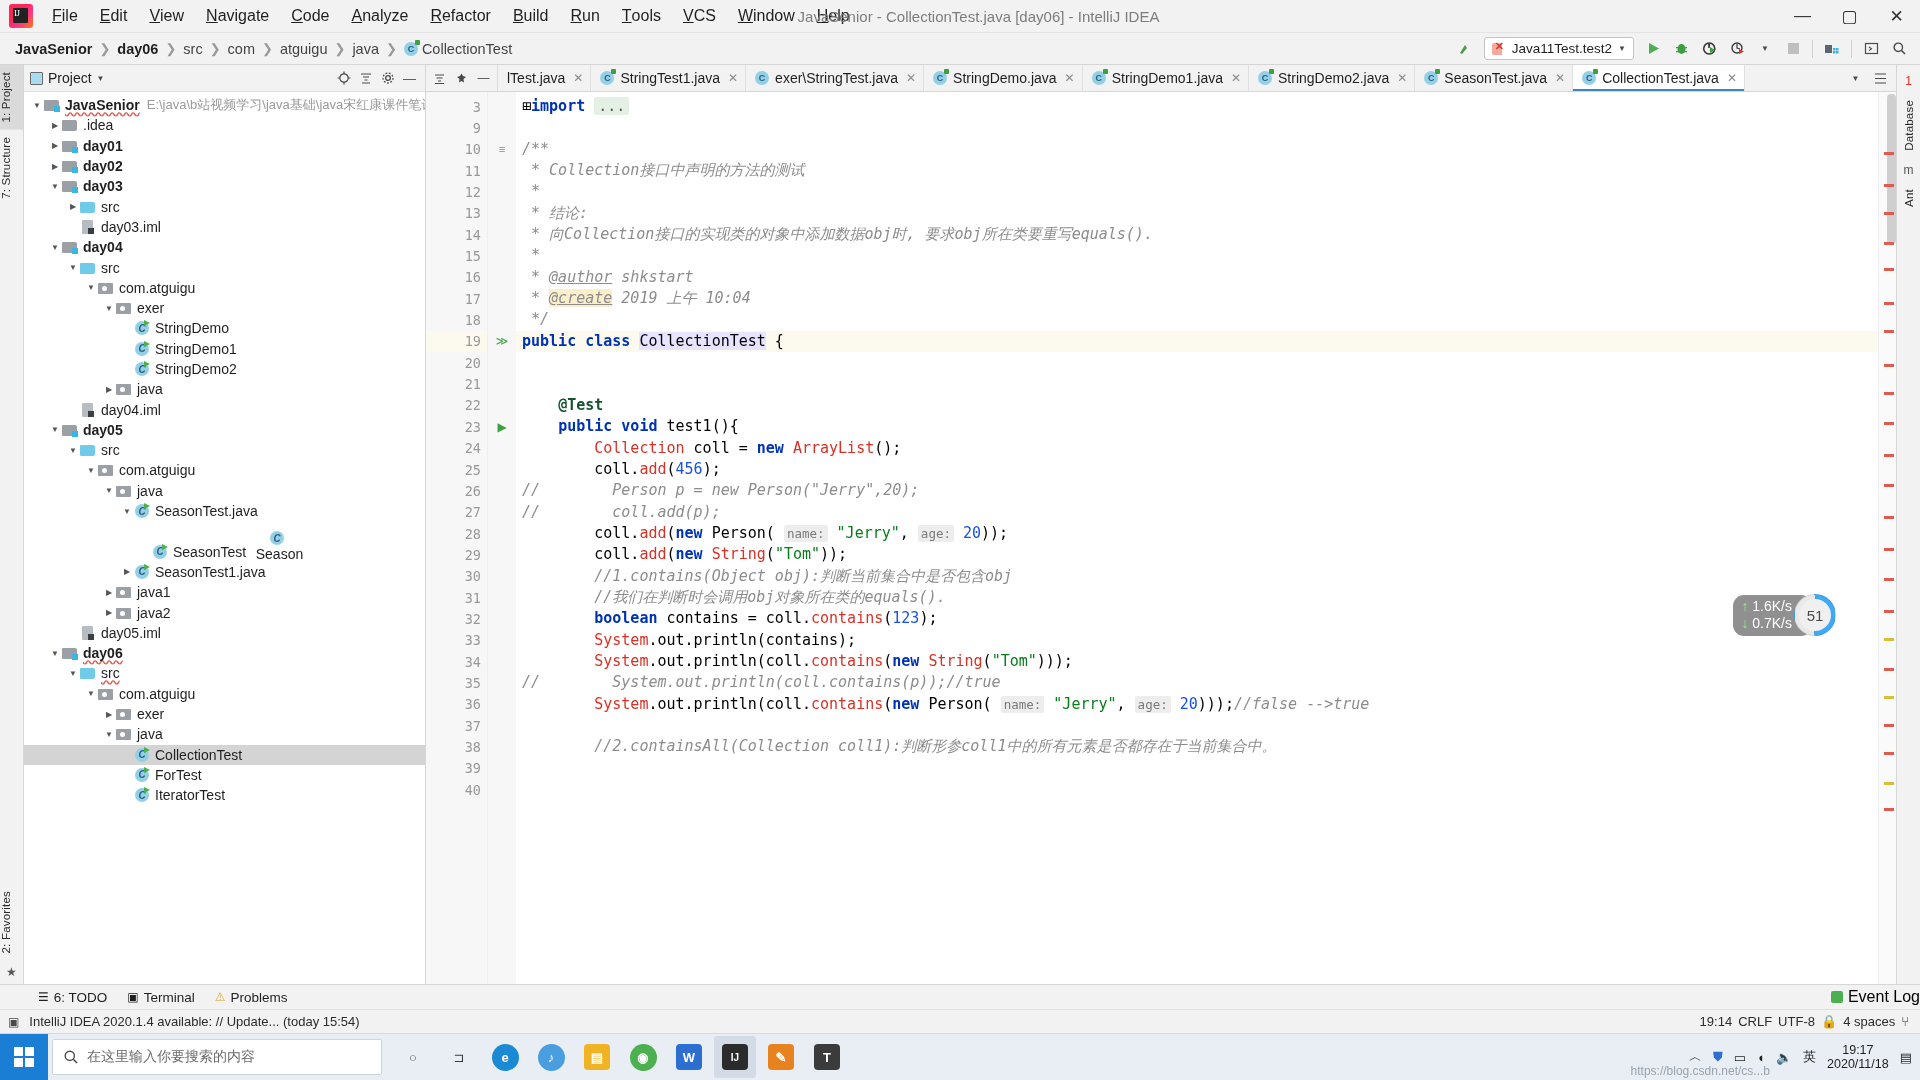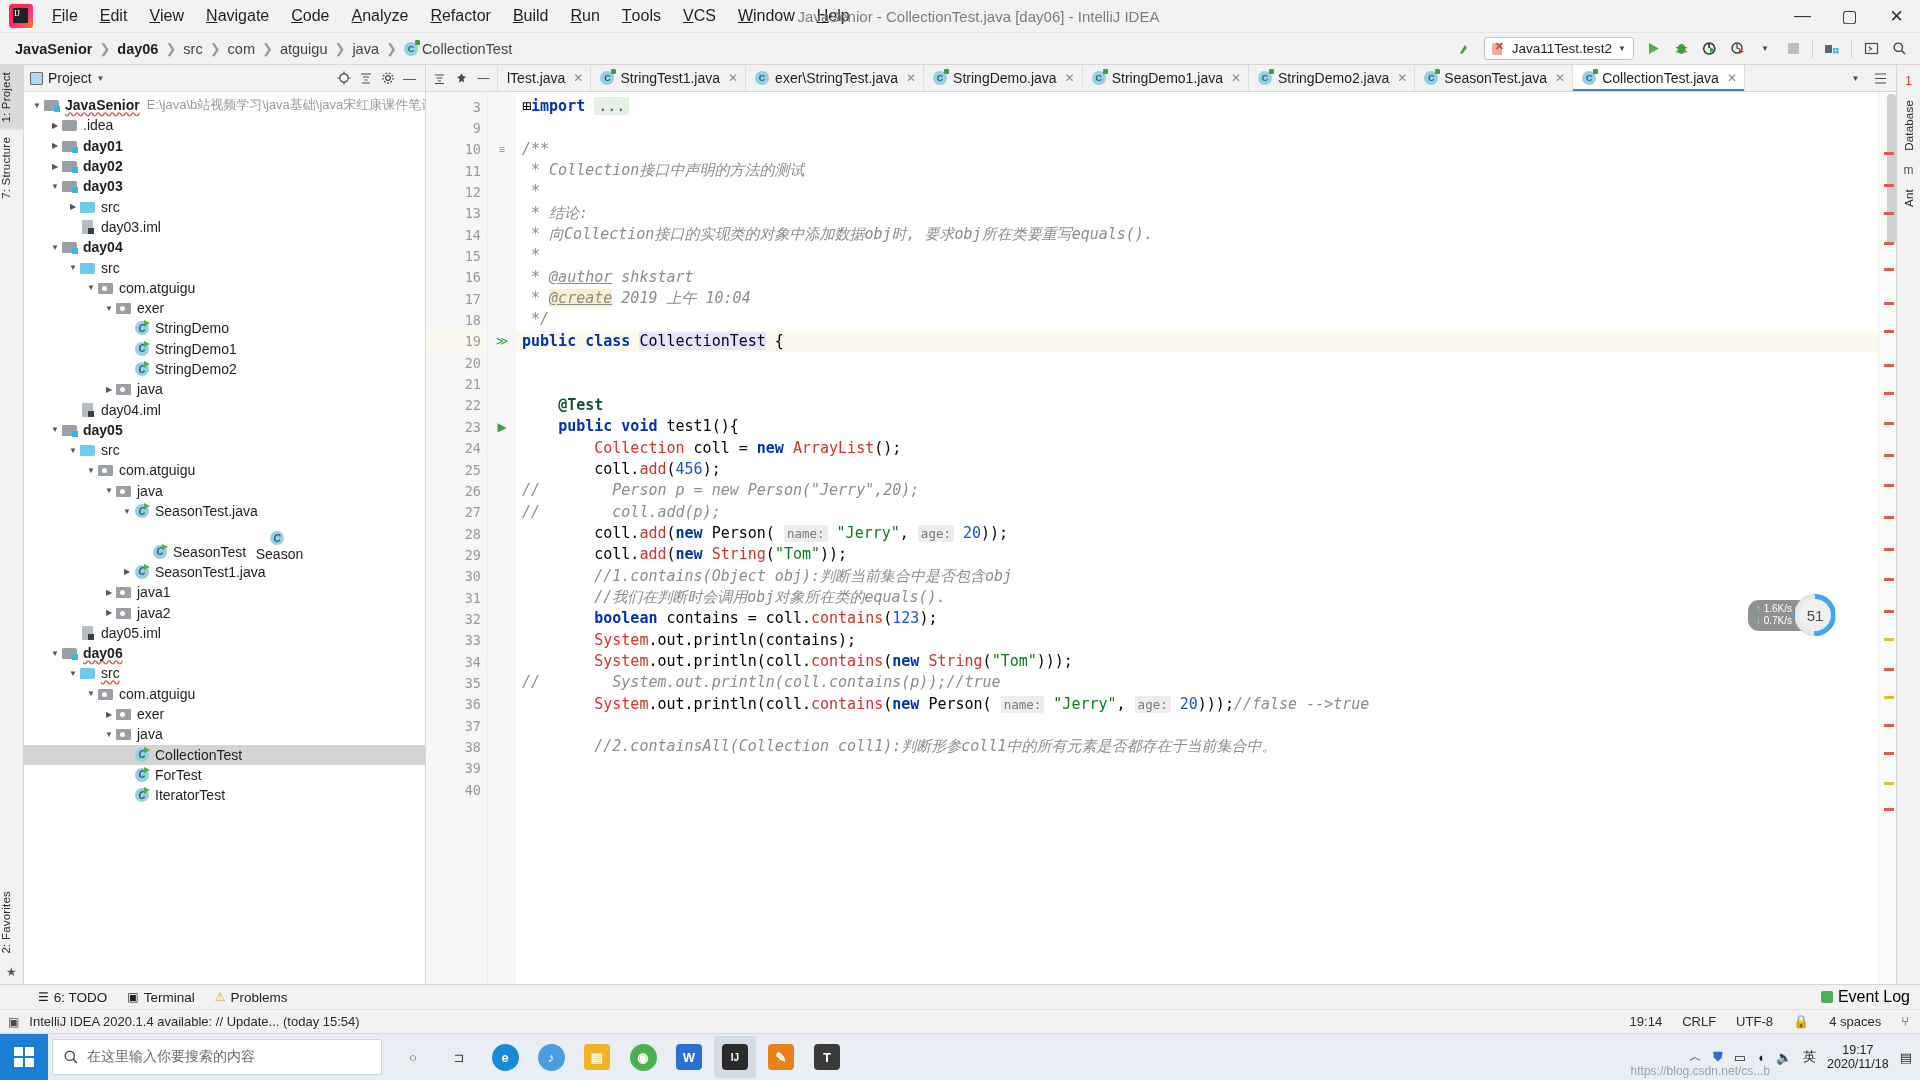--- a/index.html
+++ b/index.html
@@ -208,47 +208,47 @@
     width: 24px; background:#f2f2f2; border-left:1px solid #d6d6d6; flex:none;
     display:flex; flex-direction:column; align-items:center; padding-top:4px;
   }
 
   
   .netwidget{
     position:absolute; right:60px; top:502px; display:flex; align-items:center;
     z-index: 30;
   }
   .net-rates{
-    background:rgba(120,120,120,0.82); color:#fff; font-size:10px; border-radius:11px;
+    background:rgba(120,120,120,0.82); color:#fff; font-size:14px; border-radius:11px;
     padding:3px 20px 3px 8px; line-height:1.25; text-align:center; margin-right:-18px;
   }
   .net-circle{
     width:42px;height:42px;border-radius:50%;
     background: conic-gradient(#3fa9f5 0 51%, #e9e9e9 51% 100%);
     display:flex;align-items:center;justify-content:center; position:relative;
     border:1px solid rgba(0,0,0,0.08);
   }
   .net-circle span{ position:relative; z-index:2; font-size:15px; color:#555; }
   .net-circle::after{content:"";position:absolute;inset:4px;background:#f0f0f0;border-radius:50%;}
   .net-circle span{ color:#4a4a4a; }
 
   
   .toolrow {
     height:25px; background:#f2f2f2; border-top:1px solid #d6d6d6;
     display:flex; align-items:center; padding-left:28px; gap:0; flex:none;
   }
   .twin { display:flex;align-items:center; gap:5px; font-size:13.5px; color:#1f1f1f; padding:0 10px; height:100%; cursor:default;}
-  .toolrow .right{ margin-left:auto; display:flex; align-items:flex-start; gap:6px; padding-right:10px; }
+  .toolrow .right{ margin-left:auto; display:flex; align-items:flex-start; gap:6px; }
 
   .statusbar {
     height:24px; background:#f2f2f2; border-top:1px solid #e0e0e0;
     display:flex; align-items:center; font-size:13px; color:#2b2b2b; padding:0 8px; flex:none;
   }
   .sb-left{ display:flex;align-items:center; gap:7px; }
-  .sb-right{ margin-left:auto; display:flex;align-items:center; gap:14px; }
+  .sb-right{ margin-left:auto; display:flex;align-items:center; gap:0; }
   .sb-item{ cursor:default; padding:0 3px;}
   .evlog{ display:flex; align-items:center; gap:5px; }
   .evdot{ width:12px;height:12px;border-radius:2px;background:#4caf50; display:inline-block;}
 
   
   .taskbar {
     height:47px; background:#e9eef4; display:flex; align-items:center; flex:none;
     border-top:1px solid #d3dae3; position:relative;
   }
   .start {

